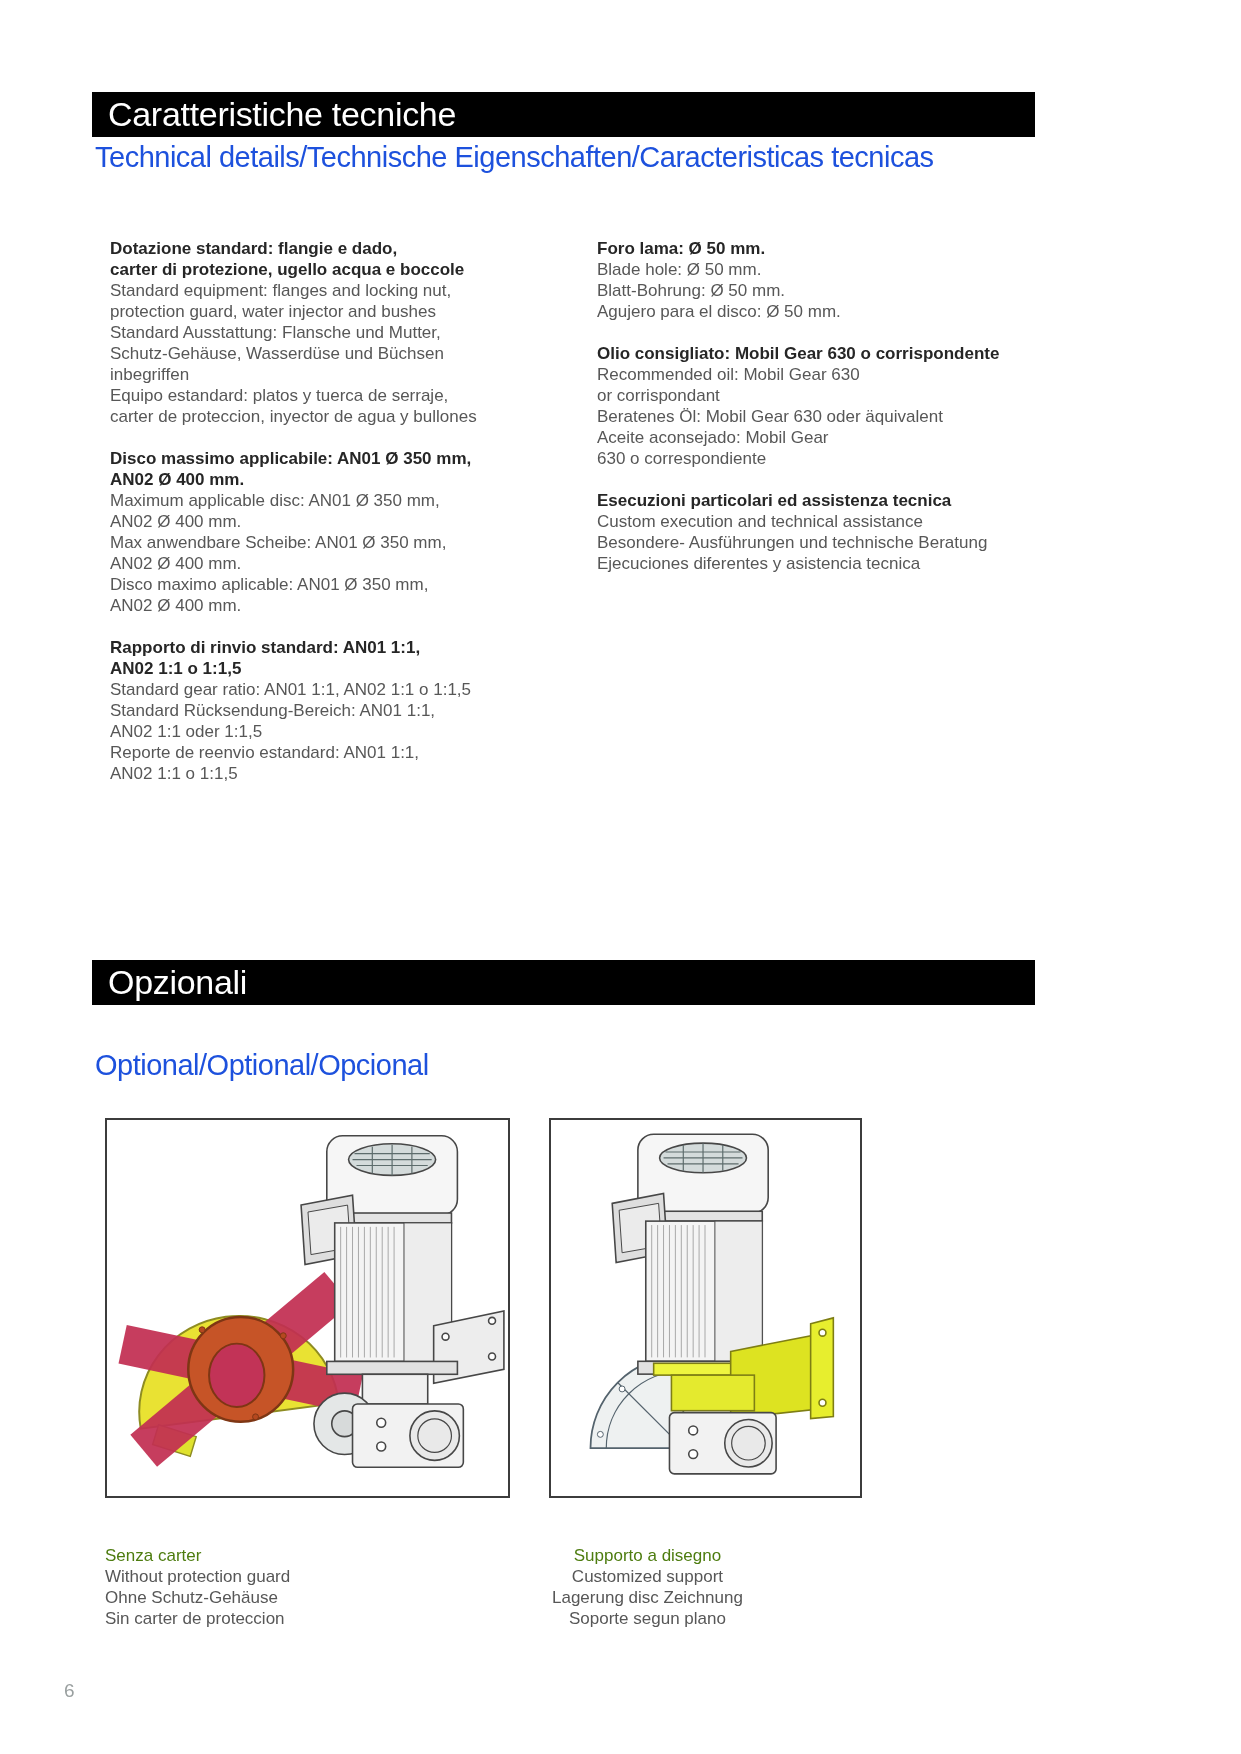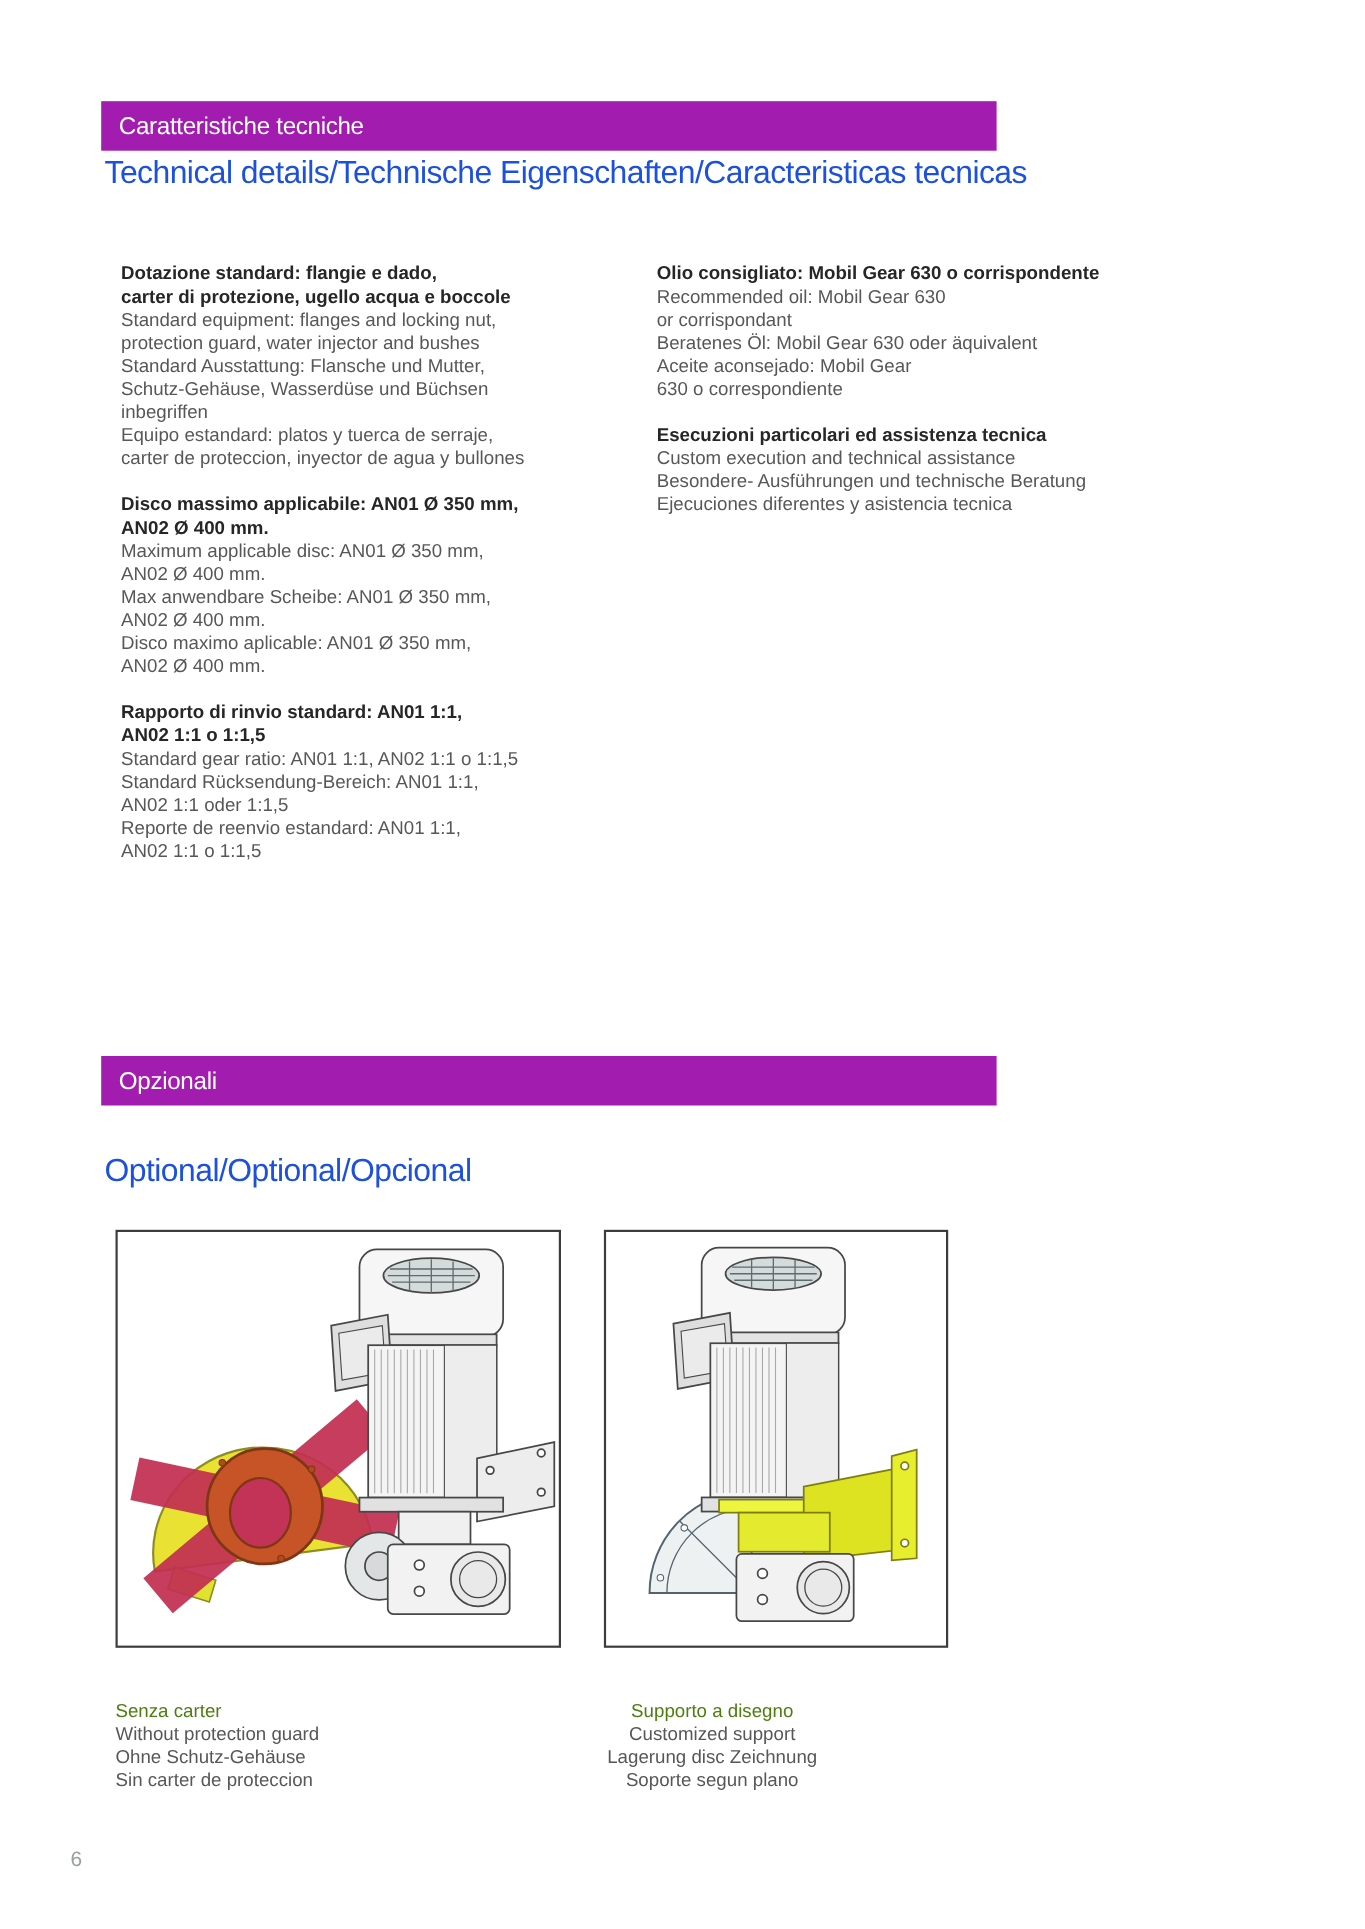--- a/index.html
+++ b/index.html
@@ -1,23 +1,23 @@
 <!DOCTYPE html>
 <html><head>
 <meta charset="utf-8">
 <style>
   html,body{margin:0;padding:0;}
   body{
     width:1241px;height:1754px;position:relative;background:#ffffff;
     font-family:"Liberation Sans",sans-serif;overflow:hidden;
   }
   .bar{
-    position:absolute;left:92px;width:814px;height:45px;
-    background:#a21caf;color:#ffffff;display:flex;align-items:center;
-    padding-left:16px;box-sizing:border-box;font-size:22px;letter-spacing:-0.3px;
+    position:absolute;left:92px;width:943px;height:45px;
+    background:#000000;color:#ffffff;display:flex;align-items:center;
+    padding-left:16px;box-sizing:border-box;font-size:34px;letter-spacing:-0.3px;
   }
   #bar-technical{top:92px;}
   #bar-optional{top:960px;}
   .subtitle{
     position:absolute;left:95px;color:#1d51dd;font-size:29px;letter-spacing:-0.5px;
   }
   #subtitle-technical{top:141px;}
   #subtitle-optional{top:1049px;}
   .text-col{position:absolute;top:238px;font-size:17px;line-height:21px;}
   #col-left{left:97px;width:430px;margin-left:13px;}
@@ -74,20 +74,26 @@
 AN02 1:1 o 1:1,5</div>
     <div class="block-body">Standard gear ratio: AN01 1:1, AN02 1:1 o 1:1,5
 Standard Rücksendung-Bereich: AN01 1:1,
 AN02 1:1 oder 1:1,5
 Reporte de reenvio estandard: AN01 1:1,
 AN02 1:1 o 1:1,5</div>
   </div>
 </div>
 
 <div class="text-col" id="col-right">
+  <div class="block">
+    <div class="block-heading">Foro lama: Ø 50 mm.</div>
+    <div class="block-body">Blade hole: Ø 50 mm.
+Blatt-Bohrung: Ø 50 mm.
+Agujero para el disco: Ø 50 mm.</div>
+  </div>
   <div class="block">
     <div class="block-heading">Olio consigliato: Mobil Gear 630 o corrispondente</div>
     <div class="block-body">Recommended oil: Mobil Gear 630
 or corrispondant
 Beratenes Öl: Mobil Gear 630 oder äquivalent
 Aceite aconsejado: Mobil Gear
 630 o correspondiente</div>
   </div>
   <div class="block">
     <div class="block-heading">Esecuzioni particolari ed assistenza tecnica</div>

